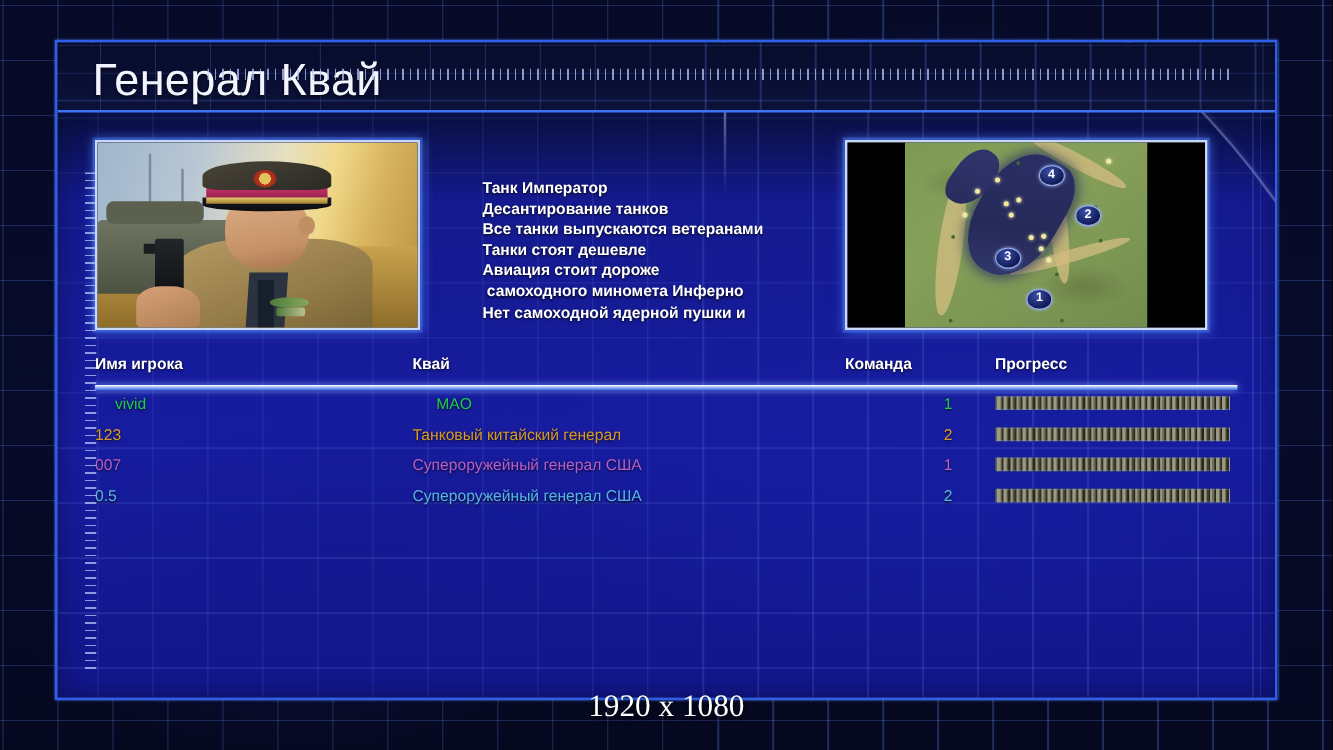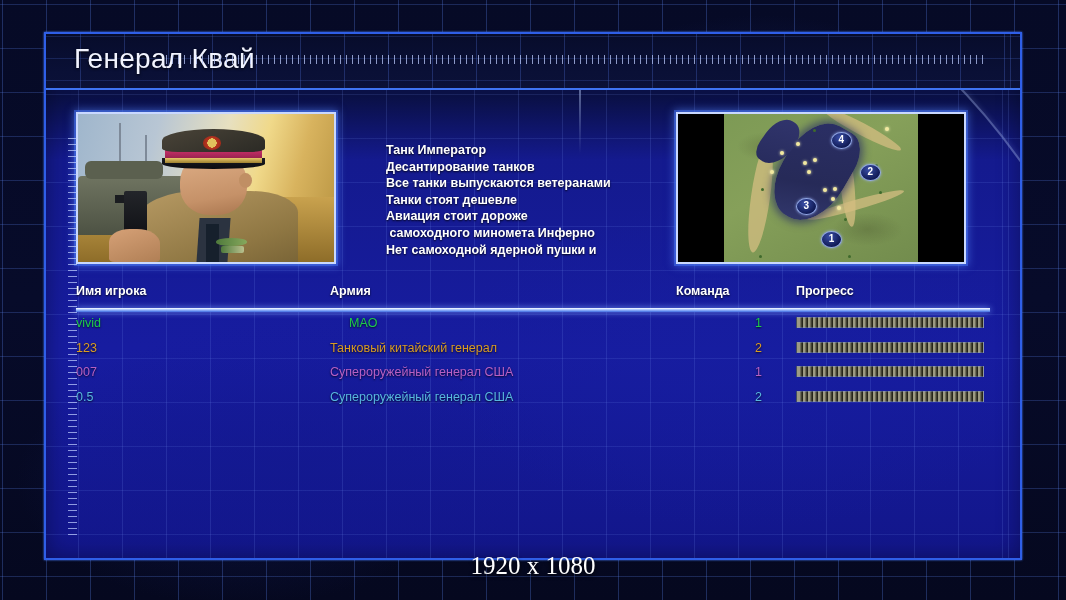--- a/index.html
+++ b/index.html
@@ -34,21 +34,21 @@
   
   #title-strip{position:absolute;left:0;top:0;width:100%;height:54px;
     background:linear-gradient(180deg,#070c2b,#0a1036 70%,#0b1138);
     border-bottom:2px solid #3f74f2;}
   #title-strip .tgrid{position:absolute;inset:0;
     background-image:
       repeating-linear-gradient(to right, rgba(80,115,220,.30) 0 1px, transparent 1px 44px),
       repeating-linear-gradient(to bottom, rgba(80,115,220,.22) 0 1px, transparent 1px 22px);
     background-position:-10px 2px;}
   #page-title{position:absolute;left:28px;top:9px;
-    font-size:28px;color:#f2f4ff;letter-spacing:.3px;
+    font-size:36px;color:#f2f4ff;letter-spacing:.3px;
     text-shadow:0 1px 3px rgba(0,0,0,.8);}
 
   
   #panel-grid{position:absolute;left:0;top:54px;right:0;bottom:0;
     background-image:
       repeating-linear-gradient(to right, rgba(120,150,245,.17) 0 1px, transparent 1px 44px),
       repeating-linear-gradient(to bottom, rgba(120,150,245,.14) 0 1px, transparent 1px 44px);
     background-position:-12px 6px;}
 
   
@@ -260,28 +260,28 @@
           <div class="marker" style="left:37%;top:57%">3</div>
           <div class="marker" style="left:55%;top:12%">4</div>
         </div>
         <div class="bar l"></div>
         <div class="bar r"></div>
       </div>
 
       <div id="table">
         <div id="thead">
           <span class="c-name">Имя игрока</span>
-          <span class="c-army">Армия</span>
+          <span class="c-army">Квай</span>
           <span class="c-team">Команда</span>
           <span class="c-prog">Прогресс</span>
         </div>
         <div id="divider"></div>
 
         <div class="prow">
-          <span class="p-name" style="color: rgb(31, 201, 74);">vivid</span>
+          <span class="p-name" style="color: rgb(31, 201, 74); margin-left: 16px;">vivid</span>
           <span class="p-army" style="color: rgb(31, 201, 74); padding-left: 19px;">MAO</span>
           <span class="p-team" style="color: rgb(31, 201, 74);">1</span>
           <div class="pbar"></div>
         </div>
         <div class="prow">
           <span class="p-name" style="color: rgb(217, 155, 36);">123</span>
           <span class="p-army" style="color: rgb(217, 155, 36);">Танковый китайский генерал</span>
           <span class="p-team" style="color: rgb(217, 155, 36);">2</span>
           <div class="pbar"></div>
         </div>

